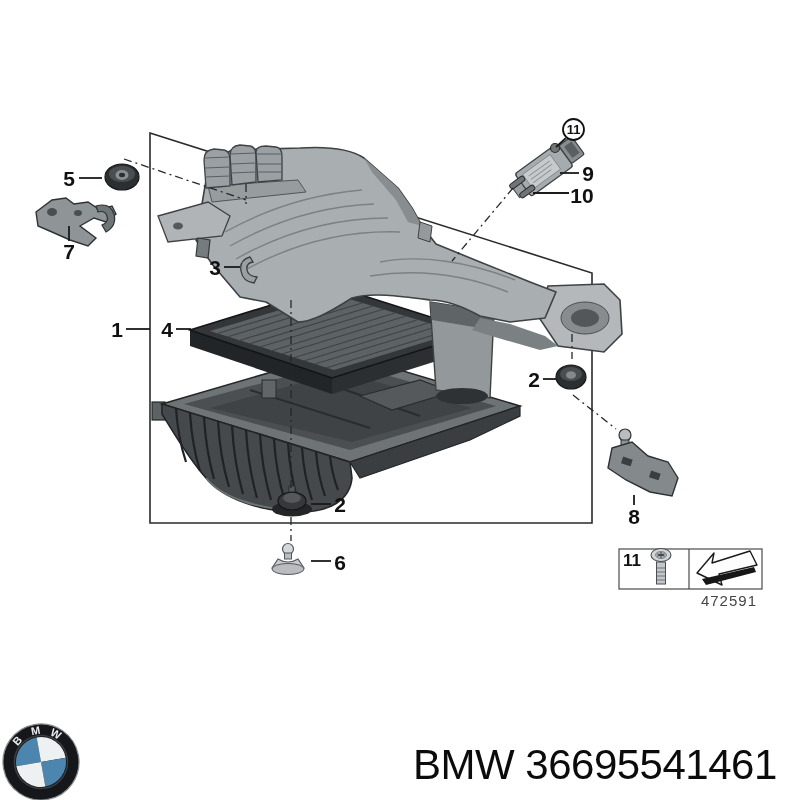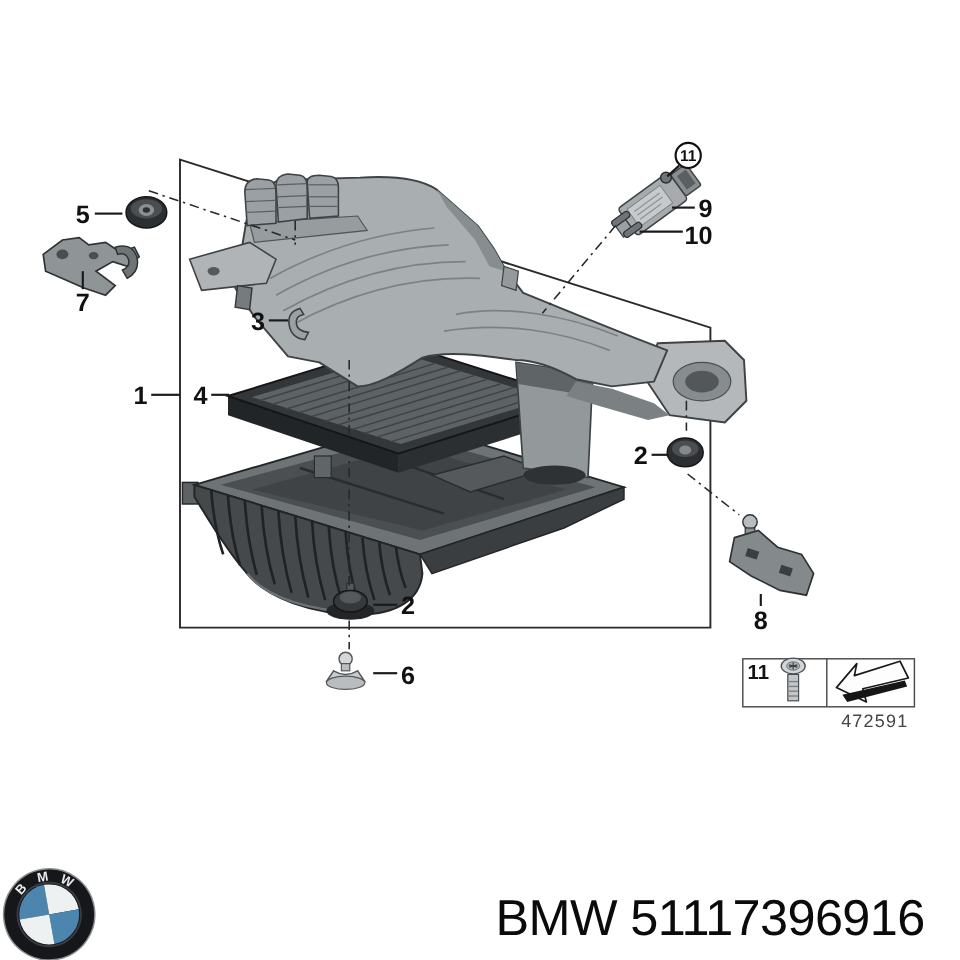--- a/index.html
+++ b/index.html
@@ -263,15 +263,15 @@
     <path d="M0,0 L25,0 A25,25 0 0 1 0,25 Z" fill="#4c86ae"></path>
     <path d="M0,0 L0,25 A25,25 0 0 1 -25,0 Z" fill="#eef1f2"></path>
     <g fill="#e8eaec" font-family="Liberation Sans, sans-serif" font-size="11" font-weight="bold" text-anchor="middle">
       <text transform="rotate(-38) translate(0,-28)">B</text>
       <text transform="translate(0,-28)">M</text>
       <text transform="rotate(38) translate(0,-28)">W</text>
     </g>
   </g>
 </svg>
 
-<div class="footer-text">BMW 51117396916</div>
+<div class="footer-text">BMW 36695541461</div>
 
 </div>
 
 </body></html>

